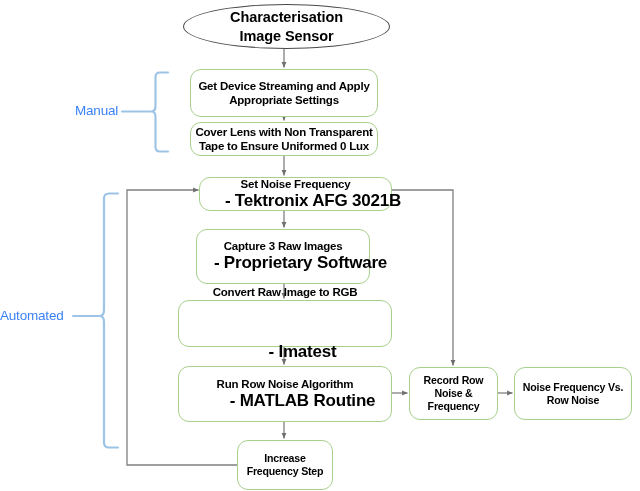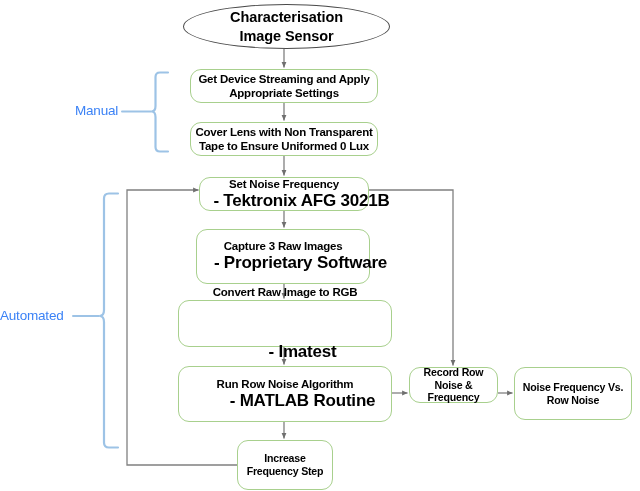--- a/index.html
+++ b/index.html
@@ -131,51 +131,51 @@
     <line x1="73" y1="316" x2="99" y2="316" stroke="#9dc3e6" stroke-width="2" stroke-linecap="round"></line>
   </svg>
 
   <div class="terminator" style="left:183px; top:4px; width:207px; height:45px;">
     <div>
       <div class="title">Characterisation</div>
       <div class="title">Image Sensor</div>
     </div>
   </div>
 
-  <div class="node" style="left:190px; top:69px; width:188px; height:34px;">
+  <div class="node" style="left:190px; top:69px; width:188px; height:48px;">
     <div class="title">Get Device Streaming and Apply</div>
     <div class="title">Appropriate Settings</div>
   </div>
 
   <div class="node" style="left:190px; top:122px; width:188px; height:34px;">
     <div class="title">Cover Lens with Non Transparent</div>
     <div class="title">Tape to Ensure Uniformed 0 Lux</div>
   </div>
 
-  <div class="node" style="left:199px; top:177px; width:170px; height:34px;">
+  <div class="node" style="left:199px; top:177px; width:193px; height:34px;">
     <div class="title">Set Noise Frequency</div>
     <div class="sub">- Tektronix AFG 3021B</div>
   </div>
 
   <div class="node" style="left:196px; top:229px; width:174px; height:55px;align-items:center;">
     <div class="title">Capture 3 Raw Images</div>
     <div class="sub">- Proprietary Software</div>
   </div>
 
   <div class="node" style="left:178px; top:300px; width:214px; height:47px;gap:43px;">
     <div class="title">Convert Raw Image to RGB</div>
     <div class="sub">- Imatest</div>
   </div>
 
   <div class="node" style="left:178px; top:366px; width:214px; height:56px;">
     <div class="title">Run Row Noise Algorithm</div>
     <div class="sub">- MATLAB Routine</div>
   </div>
 
-  <div class="node small" style="left:409px; top:367px; width:89px; height:36px;">
+  <div class="node small" style="left:409px; top:367px; width:89px; height:53px;">
     <div class="title">Record Row</div>
     <div class="title">Noise &amp;</div>
     <div class="title">Frequency</div>
   </div>
 
   <div class="node small" style="left:514px; top:367px; width:118px; height:53px;">
     <div class="title">Noise Frequency Vs.</div>
     <div class="title">Row Noise</div>
   </div>
 

